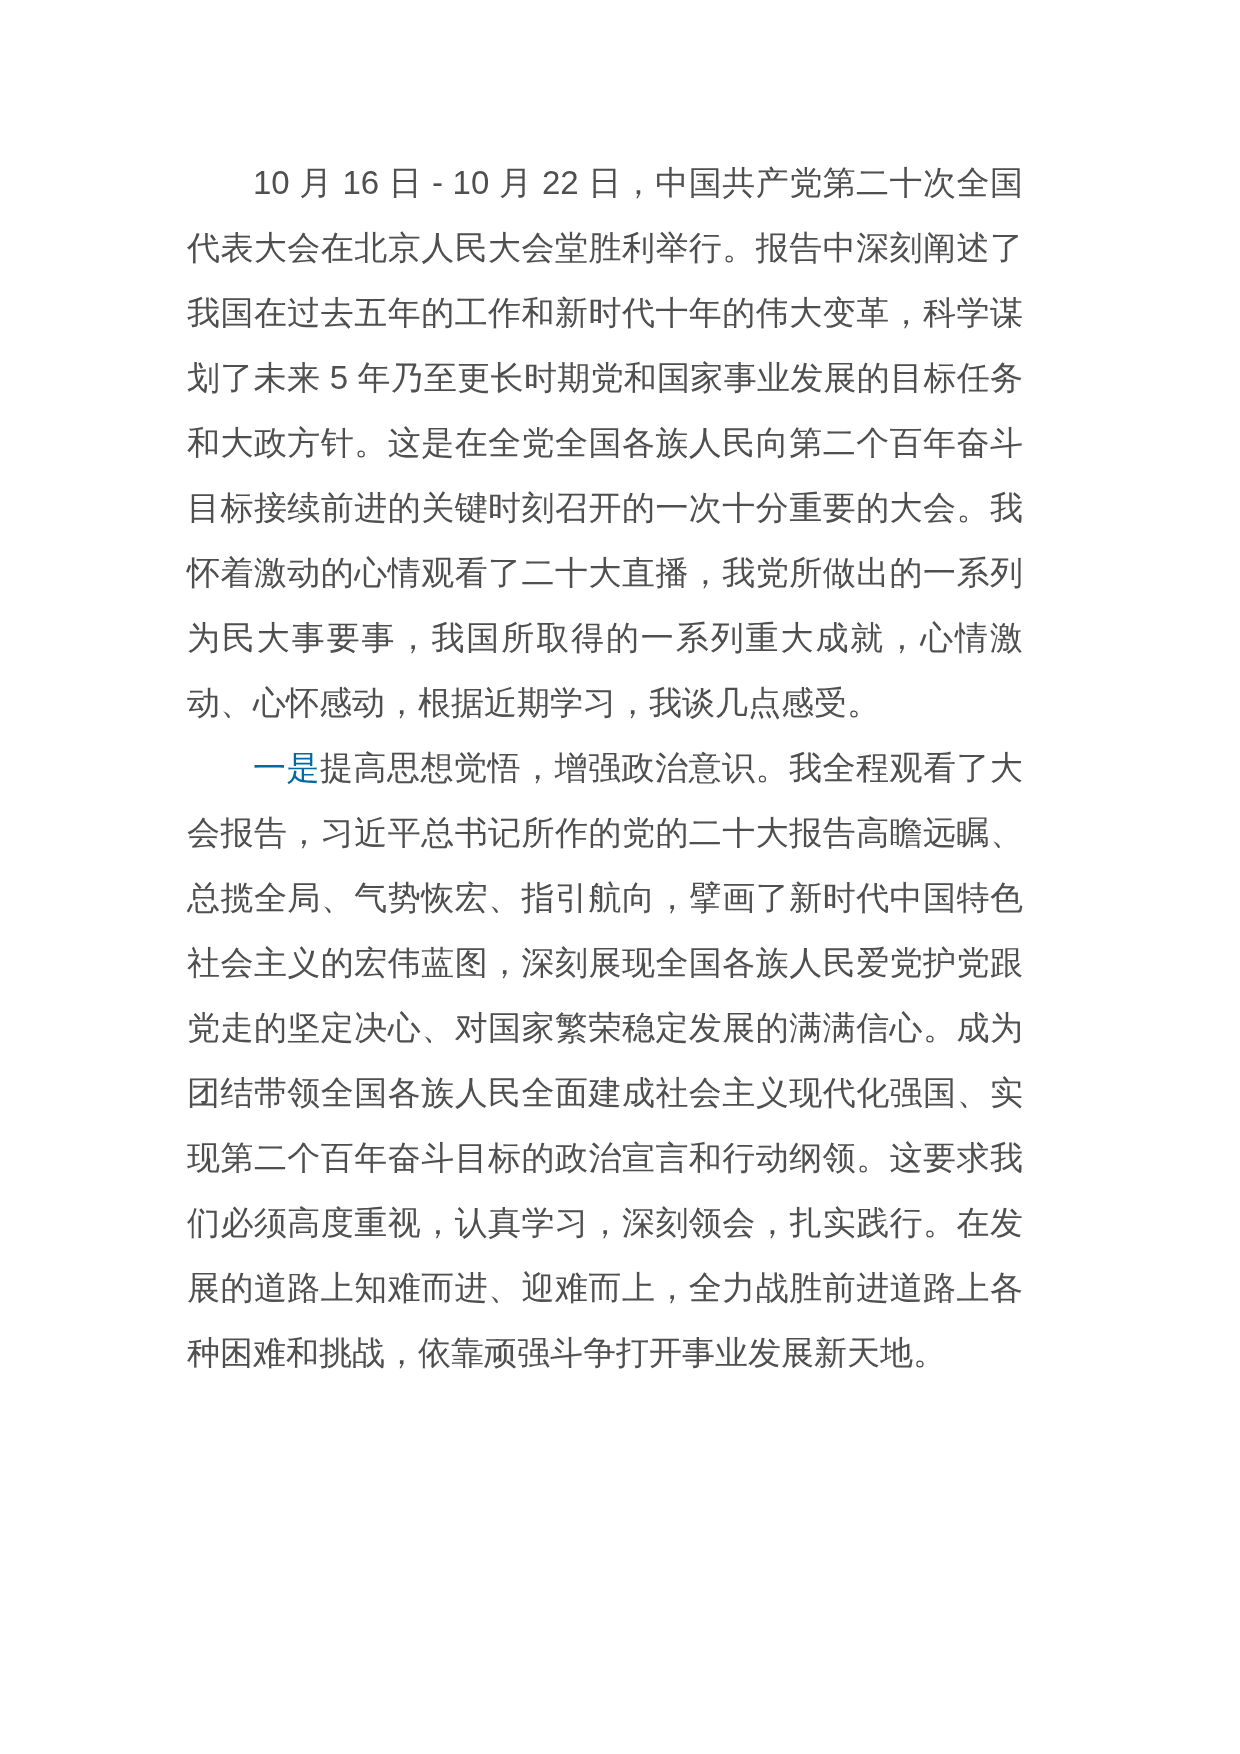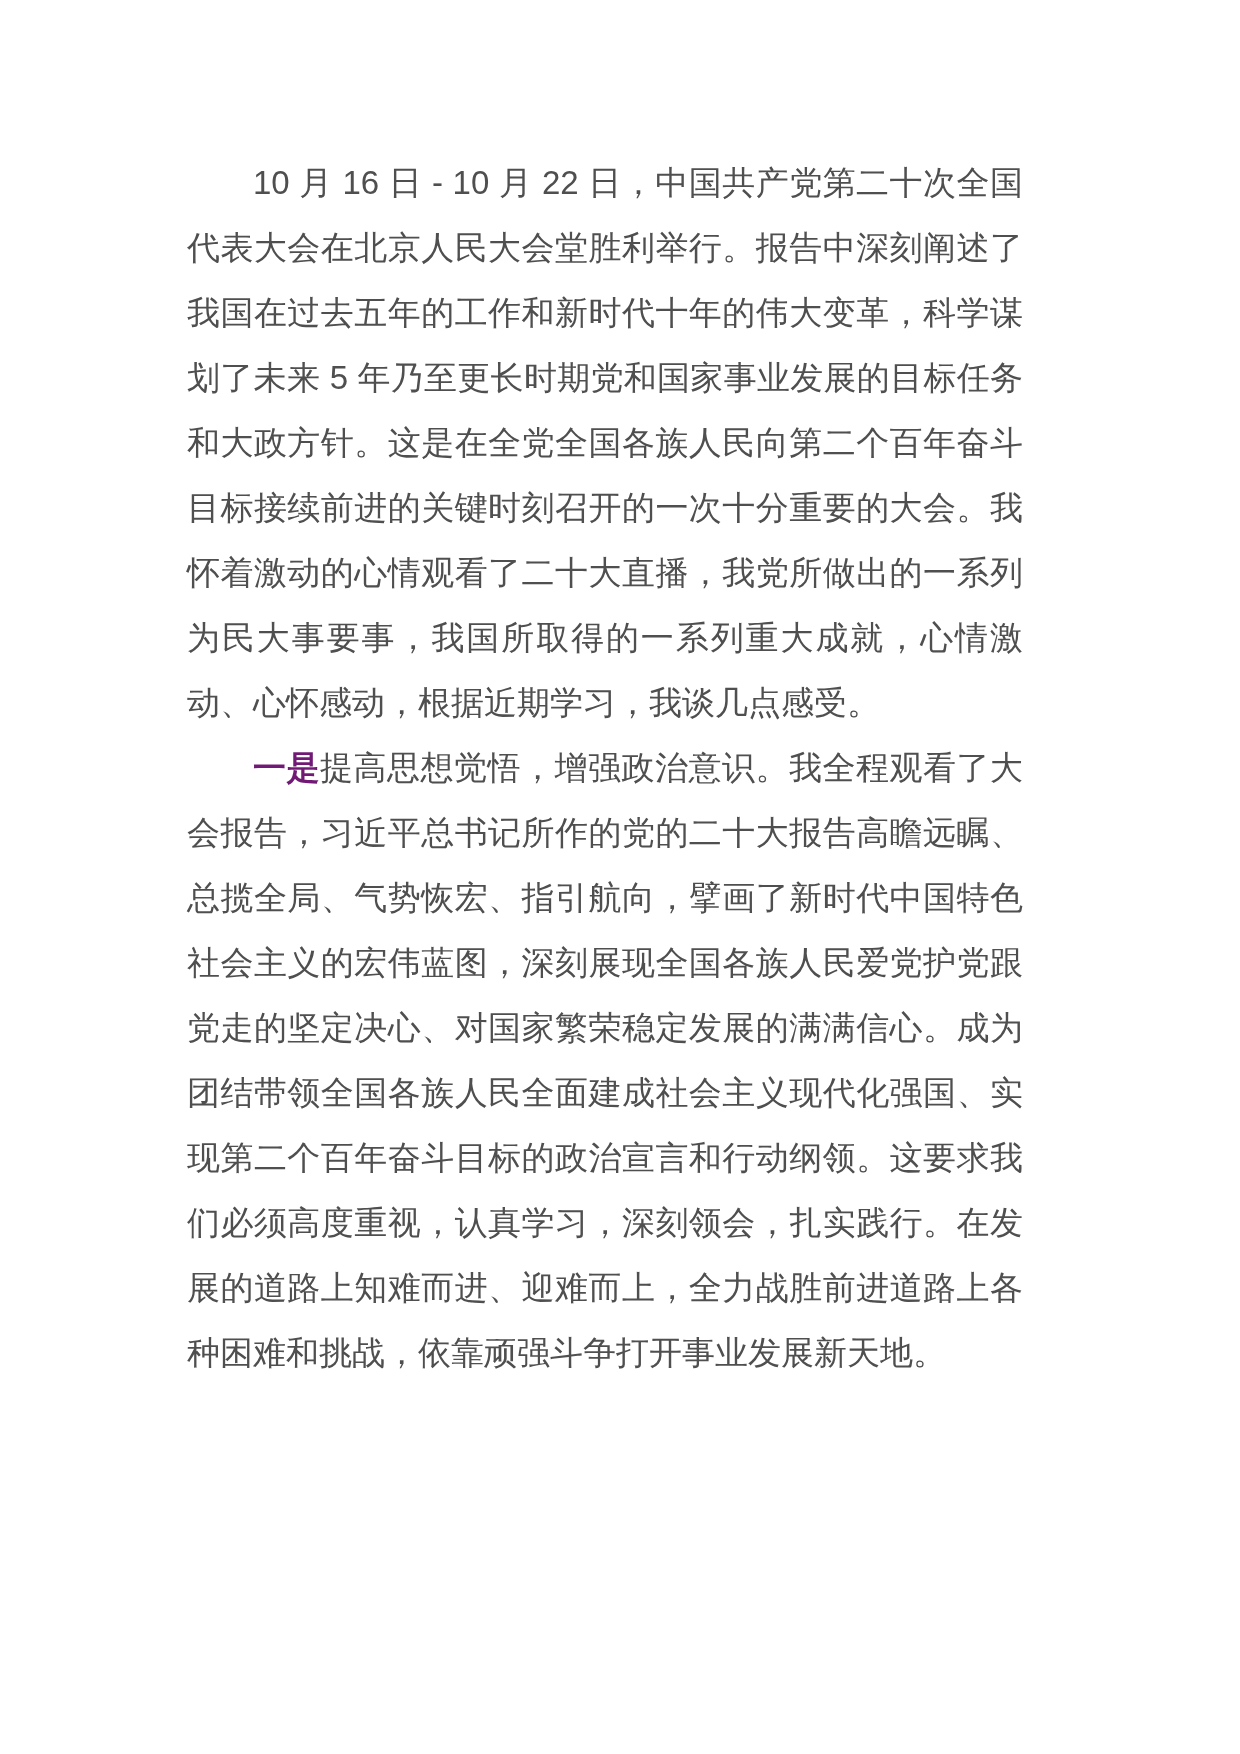--- a/index.html
+++ b/index.html
@@ -32,22 +32,22 @@
     text-justify: inter-ideograph;
     word-break: normal;
   }
   .para {
     margin: 0;
     padding: 0;
     text-indent: 66px;
     text-align-last: left;
   }
   .para .lead {
-    font-weight: bold;
-    color: #701a75;
+    font-weight: normal;
+    color: #0369a1;
   }
 </style>
 </head>
 <body>
 
 <div class="page">
   <div class="text-block">
       <p class="para"><span>10 月 16 日 - 10 月 22 日，中国共产党第二十次全国代表大会在北京人民大会堂胜利举行。报告中深刻阐述了我国在过去五年的工作和新时代十年的伟大变革，科学谋划了未来 5 年乃至更长时期党和国家事业发展的目标任务和大政方针。这是在全党全国各族人民向第二个百年奋斗目标接续前进的关键时刻召开的一次十分重要的大会。我怀着激动的心情观看了二十大直播，我党所做出的一系列为民大事要事，我国所取得的一系列重大成就，心情激动、心怀感动，根据近期学习，我谈几点感受。</span></p>
       <p class="para"><strong class="lead">一是</strong><span>提高思想觉悟，增强政治意识。我全程观看了大会报告，习近平总书记所作的党的二十大报告高瞻远瞩、总揽全局、气势恢宏、指引航向，擘画了新时代中国特色社会主义的宏伟蓝图，深刻展现全国各族人民爱党护党跟党走的坚定决心、对国家繁荣稳定发展的满满信心。成为团结带领全国各族人民全面建成社会主义现代化强国、实现第二个百年奋斗目标的政治宣言和行动纲领。这要求我们必须高度重视，认真学习，深刻领会，扎实践行。在发展的道路上知难而进、迎难而上，全力战胜前进道路上各种困难和挑战，依靠顽强斗争打开事业发展新天地。</span></p>
     </div>

